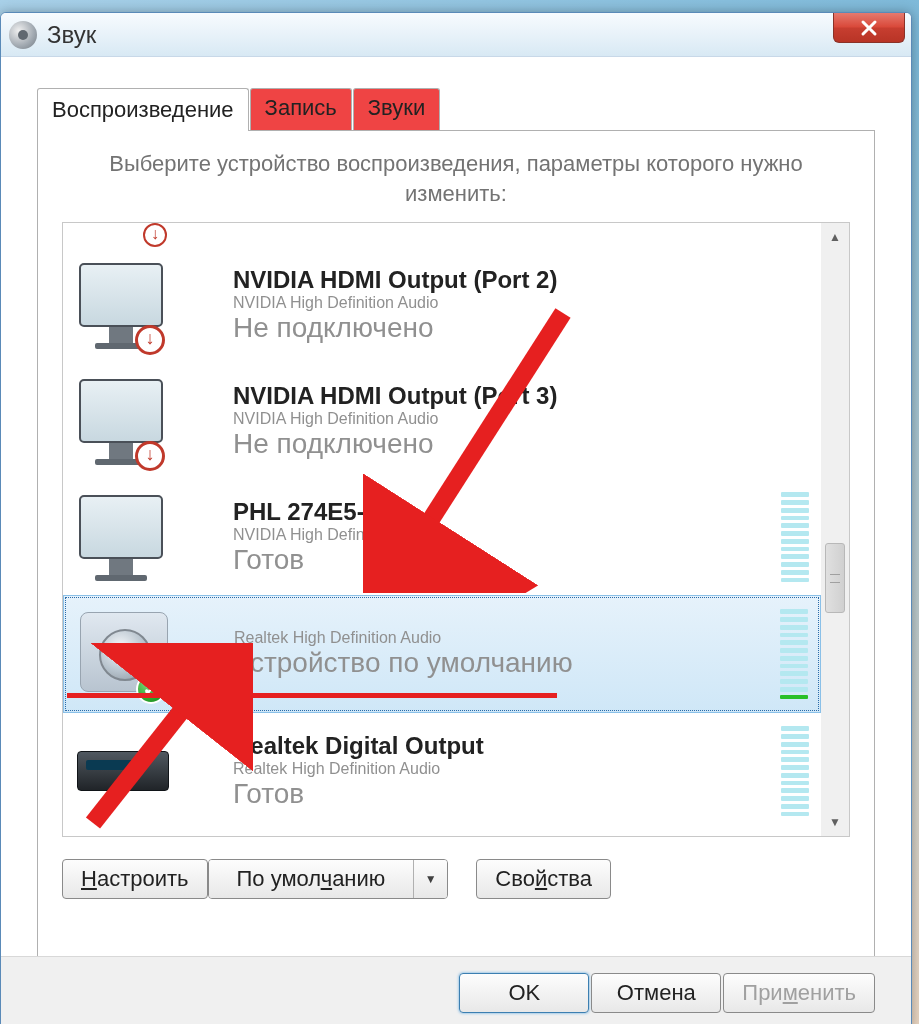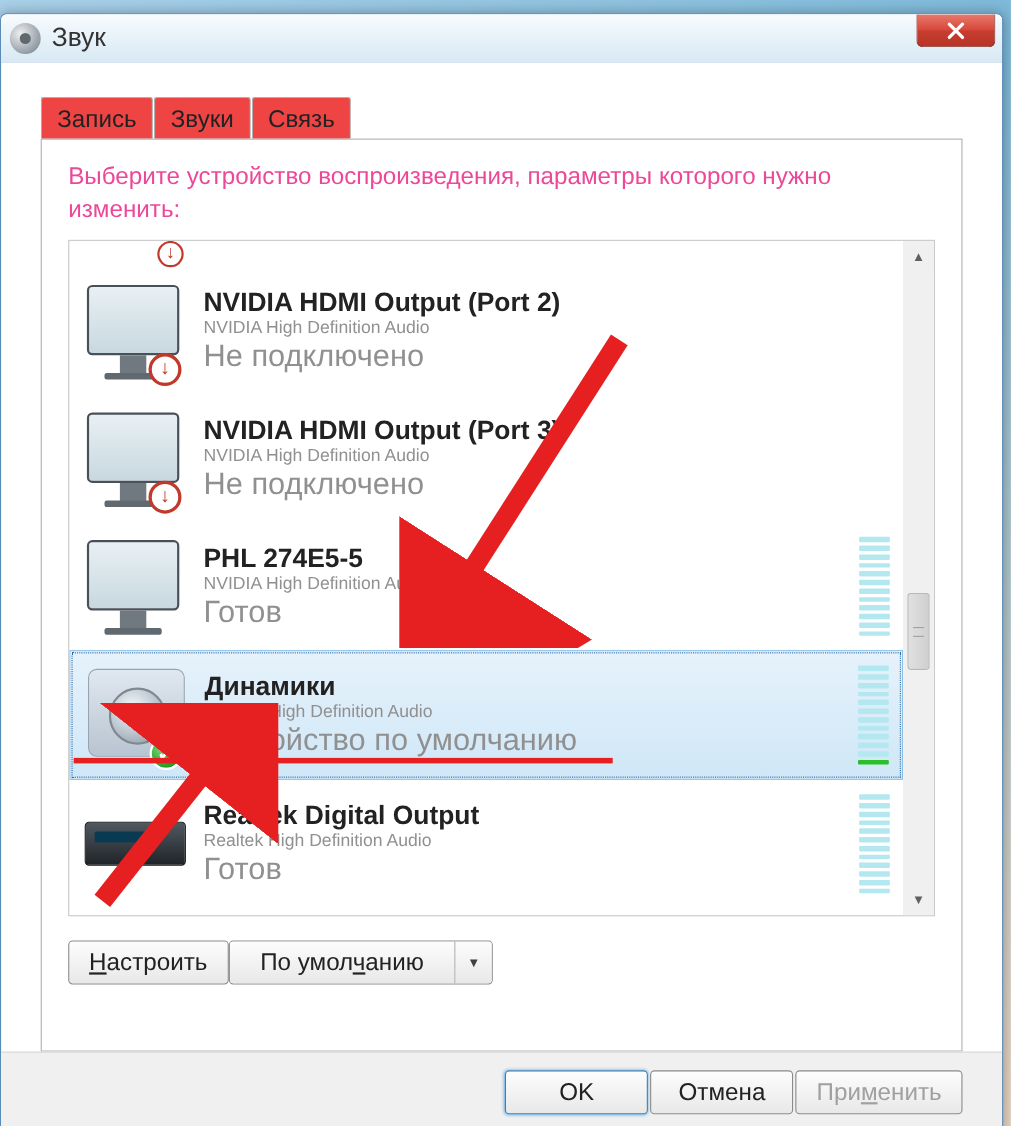--- a/index.html
+++ b/index.html
@@ -93,23 +93,24 @@
 }
 .tab-panel {
   border: 1px solid #b0b0b0;
   background: #fff;
   padding: 18px 24px 20px 24px;
   min-height: 830px;
   position: relative;
 }
 .instruction {
   font-size: 22px;
-  color: #ec4899;
+  color: #737373;
   margin-bottom: 14px;
   line-height: 1.35;
+  text-align: center;
 }
 .device-listbox {
   border: 1px solid #c8c8c8;
   height: 615px;
   position: relative;
   overflow: hidden;
 }
 .device-list-inner {
   position: absolute;
   left: 0; right: 28px; top: 0; bottom: 0;
@@ -267,21 +268,21 @@
 .badge.default {
   background: radial-gradient(circle at 35% 30%, #7ed67e, #2ea82e 60%, #1a801a);
   border: 2px solid #fff;
   display: flex;
   align-items: center;
   justify-content: center;
   color: #fff;
   font-size: 20px;
   font-weight: bold;
 }
-.device-text { flex: 1; min-width: 0; }
+.device-text { flex: 1; min-width: 0; margin-left: 48px; }
 .device-name {
   font-size: 24px;
   font-weight: bold;
   color: #222;
 }
 .device-driver {
   font-size: 16px;
   color: #909090;
   white-space: nowrap;
   overflow: hidden;
@@ -390,23 +391,23 @@
     <div class="titlebar-title">Звук</div>
     <div class="close-btn">
       <svg width="18" height="18" viewBox="0 0 18 18">
         <path d="M3 3 L15 15 M15 3 L3 15" stroke="#fff" stroke-width="3" stroke-linecap="round"></path>
       </svg>
     </div>
   </div>
 
   <div class="content">
     <div class="tabs">
+      <div class="tab active">Воспроизведение</div>
       <div class="tab">Запись</div>
       <div class="tab">Звуки</div>
-      <div class="tab">Связь</div>
     </div>
 
     <div class="tab-panel">
       <div class="instruction">Выберите устройство воспроизведения, параметры которого нужно изменить:</div>
 
       <div class="device-listbox">
         <div class="device-list-inner" id="device-list">
           <div class="device-stub">
             <div class="stub-badge"></div>
           </div>
@@ -464,21 +465,20 @@
               </div>
             </div>
             <div class="device-item selected">
               <div class="device-icon">
                 <div class="speaker-icon">
                   <div class="speaker-cone"></div>
                 </div>
                 <div class="badge default">✓</div>
               </div>
               <div class="device-text">
-                <div class="device-name">Динамики</div>
                 <div class="device-driver">Realtek High Definition Audio</div>
                 <div class="device-status">Устройство по умолчанию</div>
               </div>
               <div class="level-meter">
                 <div class="level-bar active"></div>
                 <div class="level-bar"></div>
                 <div class="level-bar"></div>
                 <div class="level-bar"></div>
                 <div class="level-bar"></div>
                 <div class="level-bar"></div>
@@ -540,20 +540,21 @@
         <div class="red-line" style="left:4px; top:470px;"></div>
       </div>
 
       <div class="panel-buttons">
         <button class="btn"><span class="underline">Н</span><span>астроить</span></button>
         <div style="display:flex; gap:28px; align-items:center;">
           <div class="dropdown-btn">
             <div class="main"><span>По умол</span><span class="underline">ч</span><span>анию</span></div>
             <div class="arrow">▼</div>
           </div>
+          <button class="btn"><span>Сво</span><span class="underline">й</span><span>ства</span></button>
         </div>
       </div>
     </div>
   </div>
 
   <div class="dialog-buttons">
     <button class="btn focused">OK</button>
     <button class="btn">Отмена</button>
     <button class="btn" disabled=""><span>При</span><span class="underline">м</span><span>енить</span></button>
   </div>

